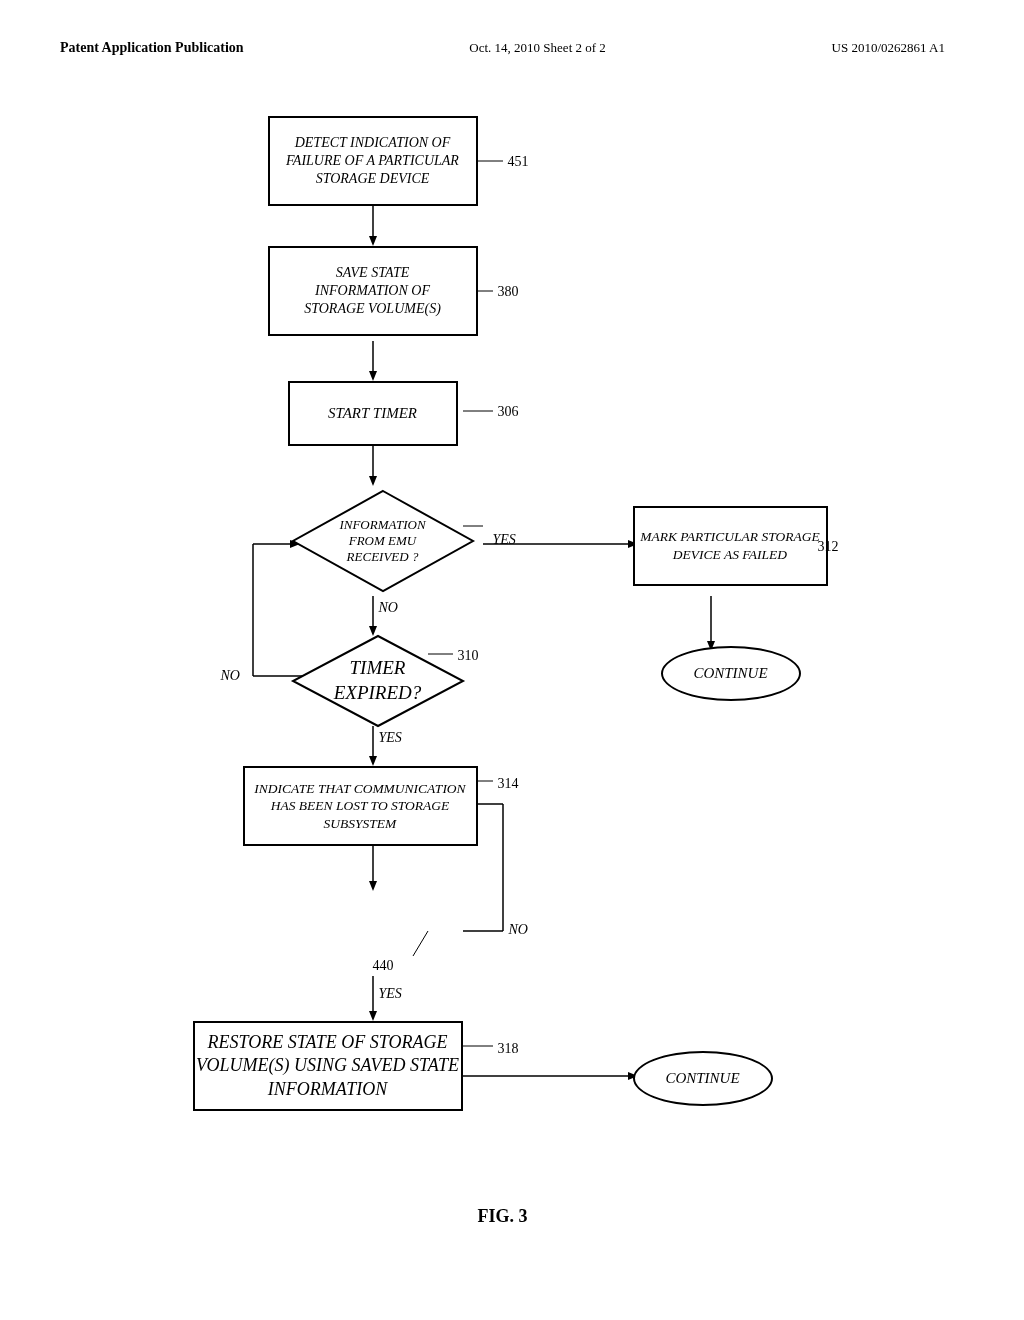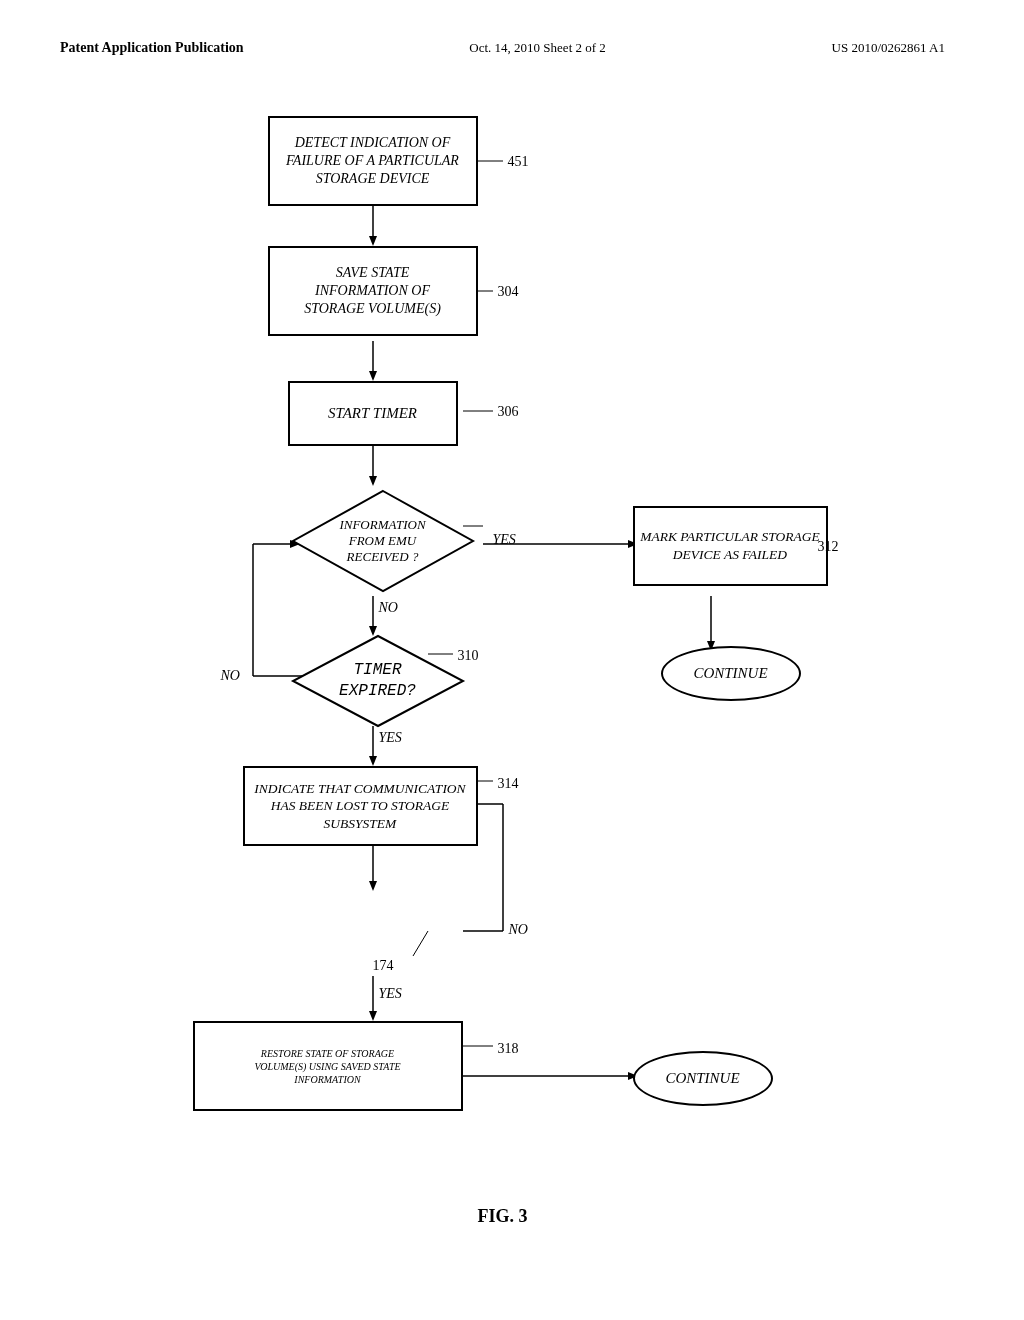--- a/index.html
+++ b/index.html
@@ -173,21 +173,21 @@
 FAILURE OF A PARTICULAR
 STORAGE DEVICE</span>
     </div>
     <span class="ref-num" style="left:435px; top:68px;">451</span>
 
     <div class="box box-rect" style="left:195px; top:160px; width:210px; min-height:90px;">
       <span style="white-space:pre-line; font-style:italic; font-size:14px;">SAVE STATE
 INFORMATION OF
 STORAGE VOLUME(S)</span>
     </div>
-    <span class="ref-num" style="left:425px; top:198px;">304</span>
+    <span class="ref-num" style="left:425px; top:198px;">380</span>
 
     <div class="box box-rect" style="left:215px; top:295px; width:170px; min-height:65px;">
       <span style="font-style:italic; font-size:15px;">START TIMER</span>
     </div>
     <span class="ref-num" style="left:425px; top:318px;text-align:center;">306</span>
 
     <div style="position:absolute; left:215px; top:400px; width:190px; height:110px;">
       
       <svg width="190" height="110">
         <polygon points="95,5 185,55 95,105 5,55" fill="white" stroke="black" stroke-width="2"></polygon>
@@ -201,45 +201,45 @@
 
     <span class="arrow-label" style="left:420px; top:446px;">YES</span>
 
     <span class="arrow-label" style="left:306px; top:514px;">NO</span>
 
     <div style="position:absolute; left:215px; top:545px; width:180px; height:100px;">
       <svg width="180" height="100">
         <polygon points="90,5 175,50 90,95 5,50" fill="white" stroke="black" stroke-width="2"></polygon>
       </svg>
       <div style="position:absolute; top:0; left:0; width:180px; height:100px; display:flex; align-items:center; justify-content:center; text-align:center;">
-        <span style="white-space:pre-line; font-style:italic; font-size:16px; line-height:1.3;font-family:Liberation Mono, monospace;">TIMER
+        <span style="white-space:pre-line; font-style:italic; font-size:19px; line-height:1.3;">TIMER
 EXPIRED?</span>
       </div>
     </div>
     <span class="ref-num" style="left:385px; top:562px;">310</span>
 
     <span class="arrow-label" style="left:148px; top:582px;">NO</span>
 
     <span class="arrow-label" style="left:306px; top:644px;">YES</span>
 
     <div class="box box-rect" style="left:170px; top:680px; width:235px; min-height:80px;">
       <span style="white-space:pre-line; font-style:italic; font-size:13.5px; line-height:1.3;">INDICATE THAT COMMUNICATION
 HAS BEEN LOST TO STORAGE
 SUBSYSTEM</span>
     </div>
     <span class="ref-num" style="left:425px; top:690px;">314</span>
 
-    <span class="ref-num" style="left:300px; top:872px;">174</span>
+    <span class="ref-num" style="left:300px; top:872px;">440</span>
 
     <span class="arrow-label" style="left:436px; top:836px; font-style:italic; font-size:14px;">NO</span>
 
     <span class="arrow-label" style="left:306px; top:900px;">YES</span>
 
     <div class="box box-rect" style="left:120px; top:935px; width:270px; min-height:90px;">
-      <span style="white-space:pre-line; font-style:italic; font-size:10px; line-height:1.3;">RESTORE STATE OF STORAGE
+      <span style="white-space:pre-line; font-style:italic; font-size:18px; line-height:1.3;">RESTORE STATE OF STORAGE
 VOLUME(S) USING SAVED STATE
 INFORMATION</span>
     </div>
     <span class="ref-num" style="left:425px; top:955px;">318</span>
 
     <div class="box box-rect" style="left:560px; top:420px; width:195px; min-height:80px;">
       <span style="white-space:pre-line; font-style:italic; font-size:13.5px; line-height:1.3;">MARK PARTICULAR STORAGE
 DEVICE AS FAILED</span>
     </div>
     <span class="ref-num" style="left:745px; top:453px;">312</span>

